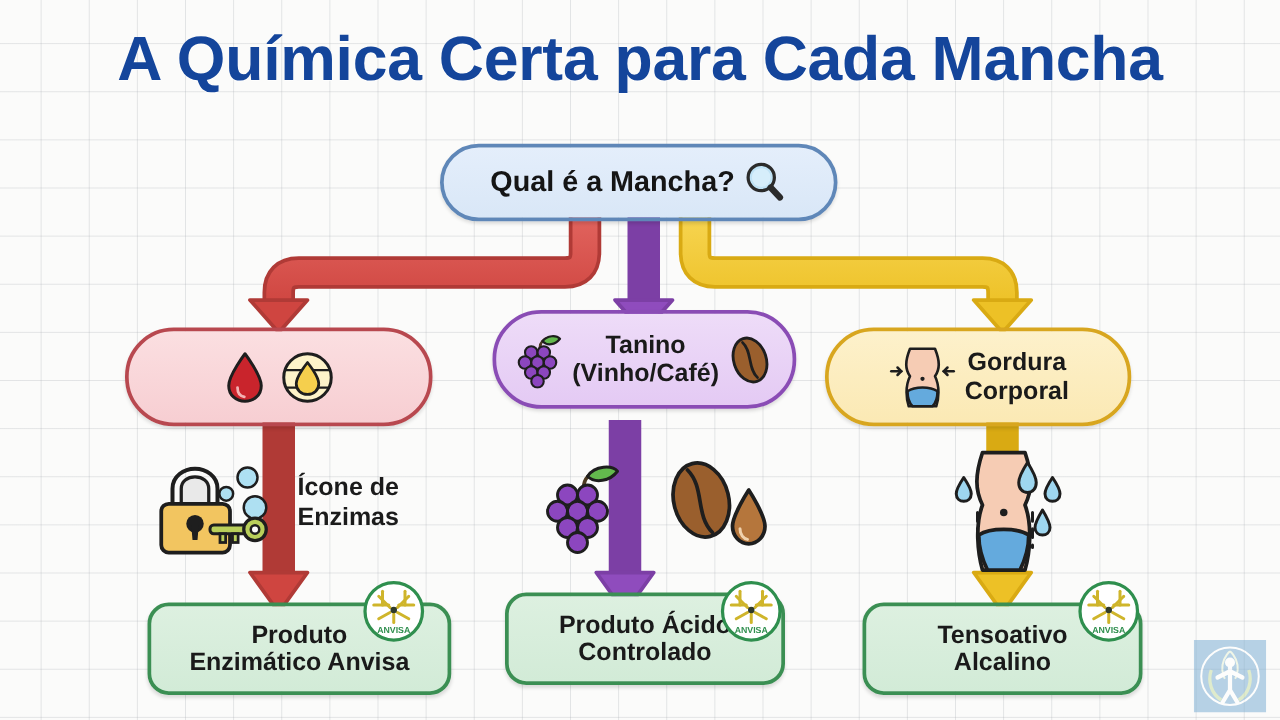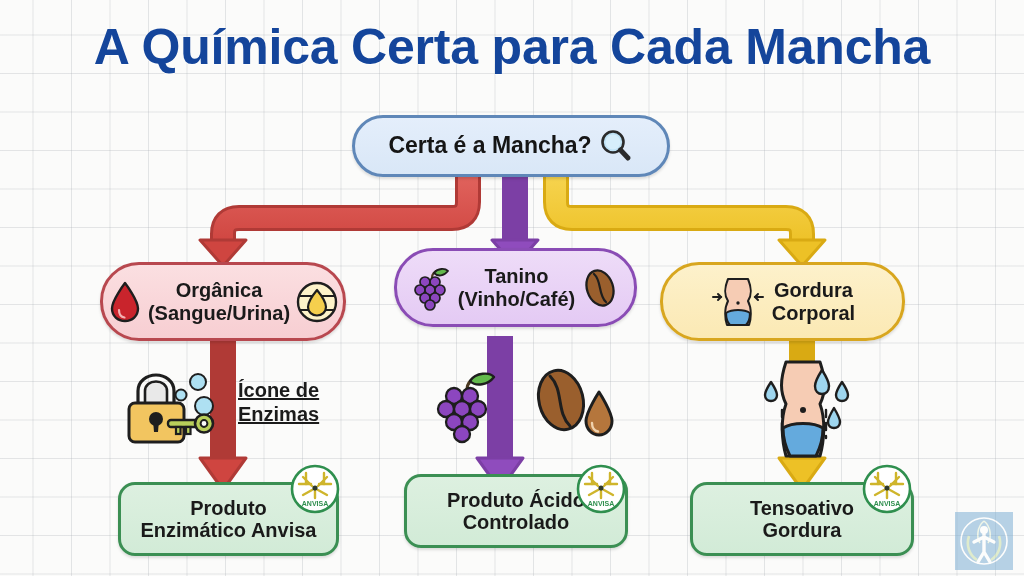--- a/index.html
+++ b/index.html
@@ -114,21 +114,21 @@
   .res {
     height: 74px;
     border-radius: 17px;
     border-width: 3px;
     padding: 0 10px;
     background: linear-gradient(#ddf0e0, #d2ebd7);
     border-color: #3b8f53;
   }
   .res .label { font-size: 20px; }
 
-  #node-enzyme    { left: 118px; top: 482px; width: 221px; }
+  #node-enzyme    { left: 118px; top: 482px; width: 243px; }
   #node-acid      { left: 404px; top: 474px; width: 224px; }
   #node-alkaline  { left: 690px; top: 482px; width: 224px; }
 
   
   .icon {
     flex: none;
     display: block;
   }
   .icon-left  { margin-right: 6px; }
   .icon-right { margin-left: 6px; }
@@ -149,21 +149,20 @@
   #mid-enzyme-text  {
     position: absolute;
     left: 238px;
     top: 378px;
     width: 130px;
     font-size: 20px;
     font-weight: bold;
     color: #1b1b1b;
     line-height: 1.2;
     white-space: pre-line;
-    text-decoration: underline;
   }
   #mid-grapes  { left: 436px; top: 368px; }
   #mid-coffee  { left: 528px; top: 366px; }
   #mid-body    { left: 760px; top: 358px; }
 
   
   #watermark {
     position: absolute;
     left: 955px;
     top: 512px;
@@ -226,35 +225,33 @@
     </g>
 
     <g>
       <line x1="802" y1="336" x2="802" y2="462" stroke="#d9aa13" stroke-width="26"></line>
       <line x1="802" y1="336" x2="802" y2="462" stroke="url(#gYellow)" stroke-width="20"></line>
       <polygon points="779,458 825,458 802,490" fill="#edc126" stroke="#d9aa13" stroke-width="3" stroke-linejoin="round"></polygon>
     </g>
   </svg>
 
   <div class="node" id="node-root">
-    <span class="label">Certa é a Mancha?</span>
+    <span class="label">Qual é a Mancha?</span>
     <svg class="icon icon-right" width="36" height="36" viewBox="0 0 36 36">
       <circle cx="15" cy="14" r="10.5" fill="#bfe2f5" stroke="#2b2b2b" stroke-width="2.6"></circle>
       <circle cx="15" cy="14" r="7.5" fill="#d6eefb" stroke="none"></circle>
       <line x1="22.5" y1="22" x2="30" y2="30" stroke="#2b2b2b" stroke-width="5" stroke-linecap="round"></line>
     </svg>
   </div>
 
   <div class="node cat" id="node-organic">
     <svg class="icon icon-left" width="34" height="44" viewBox="0 0 34 44">
       <path d="M17 3 C17 3 4 20 4 28.5 C4 36 9.8 41 17 41 C24.2 41 30 36 30 28.5 C30 20 17 3 17 3 Z" fill="#c9242c" stroke="#1e1e1e" stroke-width="2.4" stroke-linejoin="round"></path>
       <path d="M11 30 C11 34.5 13.5 37 16.5 37.5" fill="none" stroke="#f2b3b3" stroke-width="2.2" stroke-linecap="round"></path>
     </svg>
-    <span class="label">Orgânica
-(Sangue/Urina)</span>
     <svg class="icon icon-right" width="42" height="42" viewBox="0 0 42 42">
       <circle cx="21" cy="21" r="19" fill="#fdf3c9" stroke="#1e1e1e" stroke-width="2.4"></circle>
       <line x1="3" y1="15" x2="39" y2="15" stroke="#1e1e1e" stroke-width="1.8"></line>
       <line x1="3" y1="29" x2="39" y2="29" stroke="#1e1e1e" stroke-width="1.8"></line>
       <path d="M21 9 C21 9 12 20 12 26 C12 31 16 34.5 21 34.5 C26 34.5 30 31 30 26 C30 20 21 9 21 9 Z" fill="#f5cf4d" stroke="#1e1e1e" stroke-width="2.2" stroke-linejoin="round"></path>
     </svg>
   </div>
 
   <div class="node cat" id="node-tannin">
     <svg class="icon icon-left" width="40" height="46" viewBox="0 0 40 46">
@@ -358,21 +355,21 @@
   <div class="node res" id="node-enzyme">
     <span class="label">Produto
 Enzimático Anvisa</span>
   </div>
   <div class="node res" id="node-acid">
     <span class="label">Produto Ácido
 Controlado</span>
   </div>
   <div class="node res" id="node-alkaline">
     <span class="label">Tensoativo
-Gordura</span>
+Alcalino</span>
   </div>
 
   <svg class="anvisa" id="anvisa-1" viewBox="0 0 50 50">
     <circle cx="25" cy="25" r="23" fill="#ffffff" stroke="#2f8f4e" stroke-width="2.6"></circle>
     <g stroke="#cfb52b" stroke-width="2.4" stroke-linecap="round">
       <line x1="13" y1="13" x2="22" y2="22"></line>
         <line x1="37" y1="13" x2="28" y2="22"></line>
       <line x1="13" y1="31" x2="22" y2="26"></line>
         <line x1="37" y1="31" x2="28" y2="26"></line>
       <line x1="9" y1="20" x2="21" y2="20"></line>

